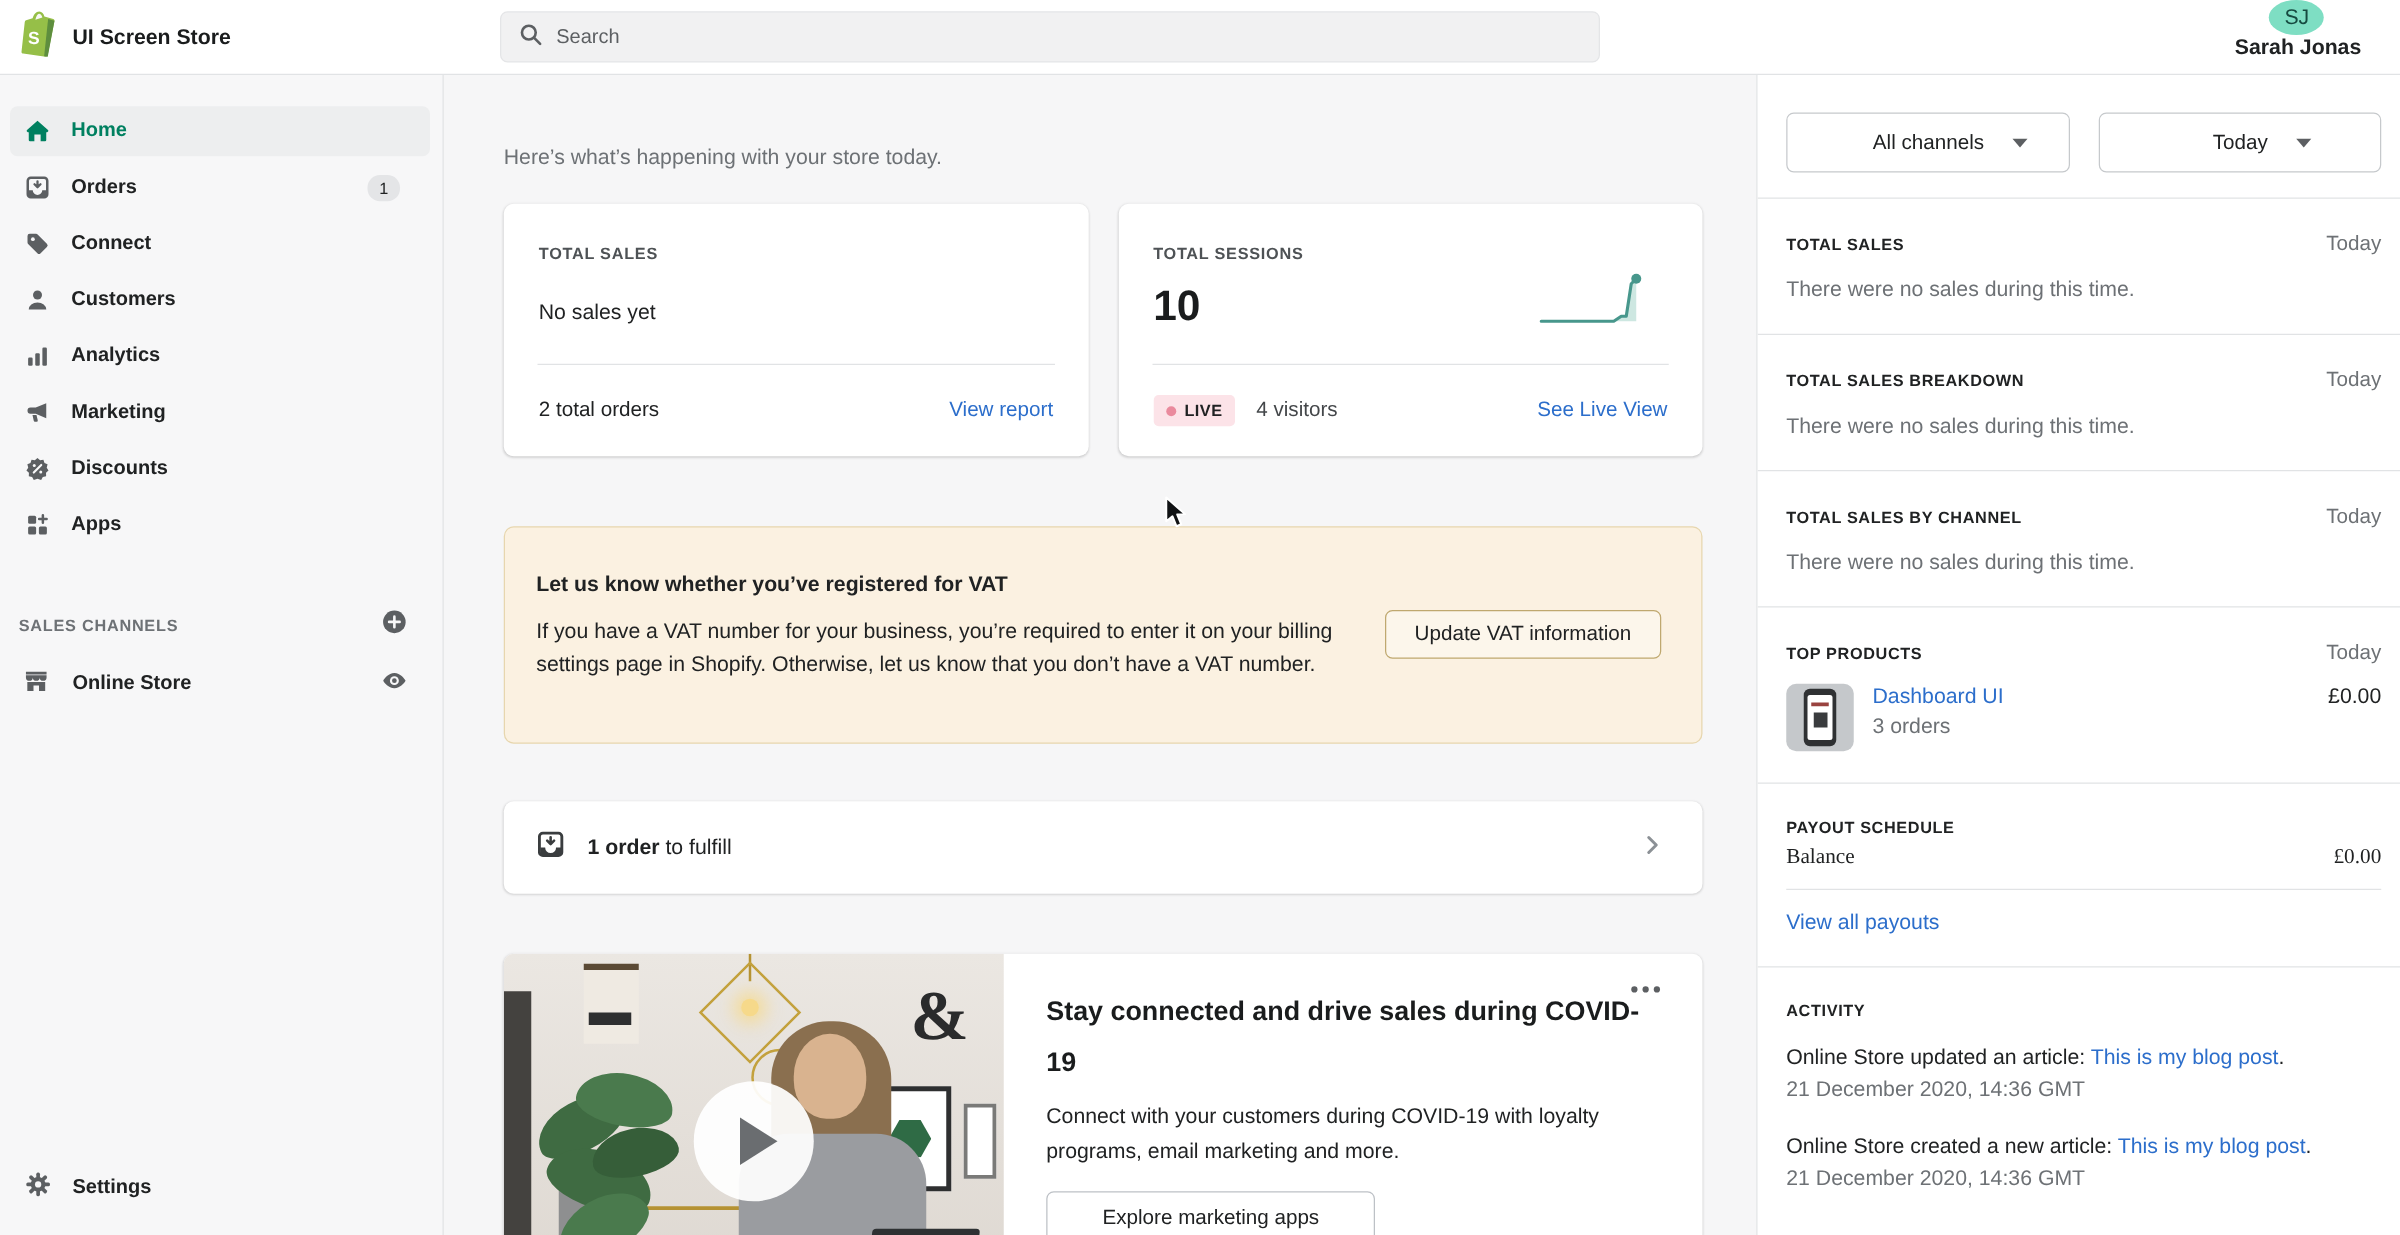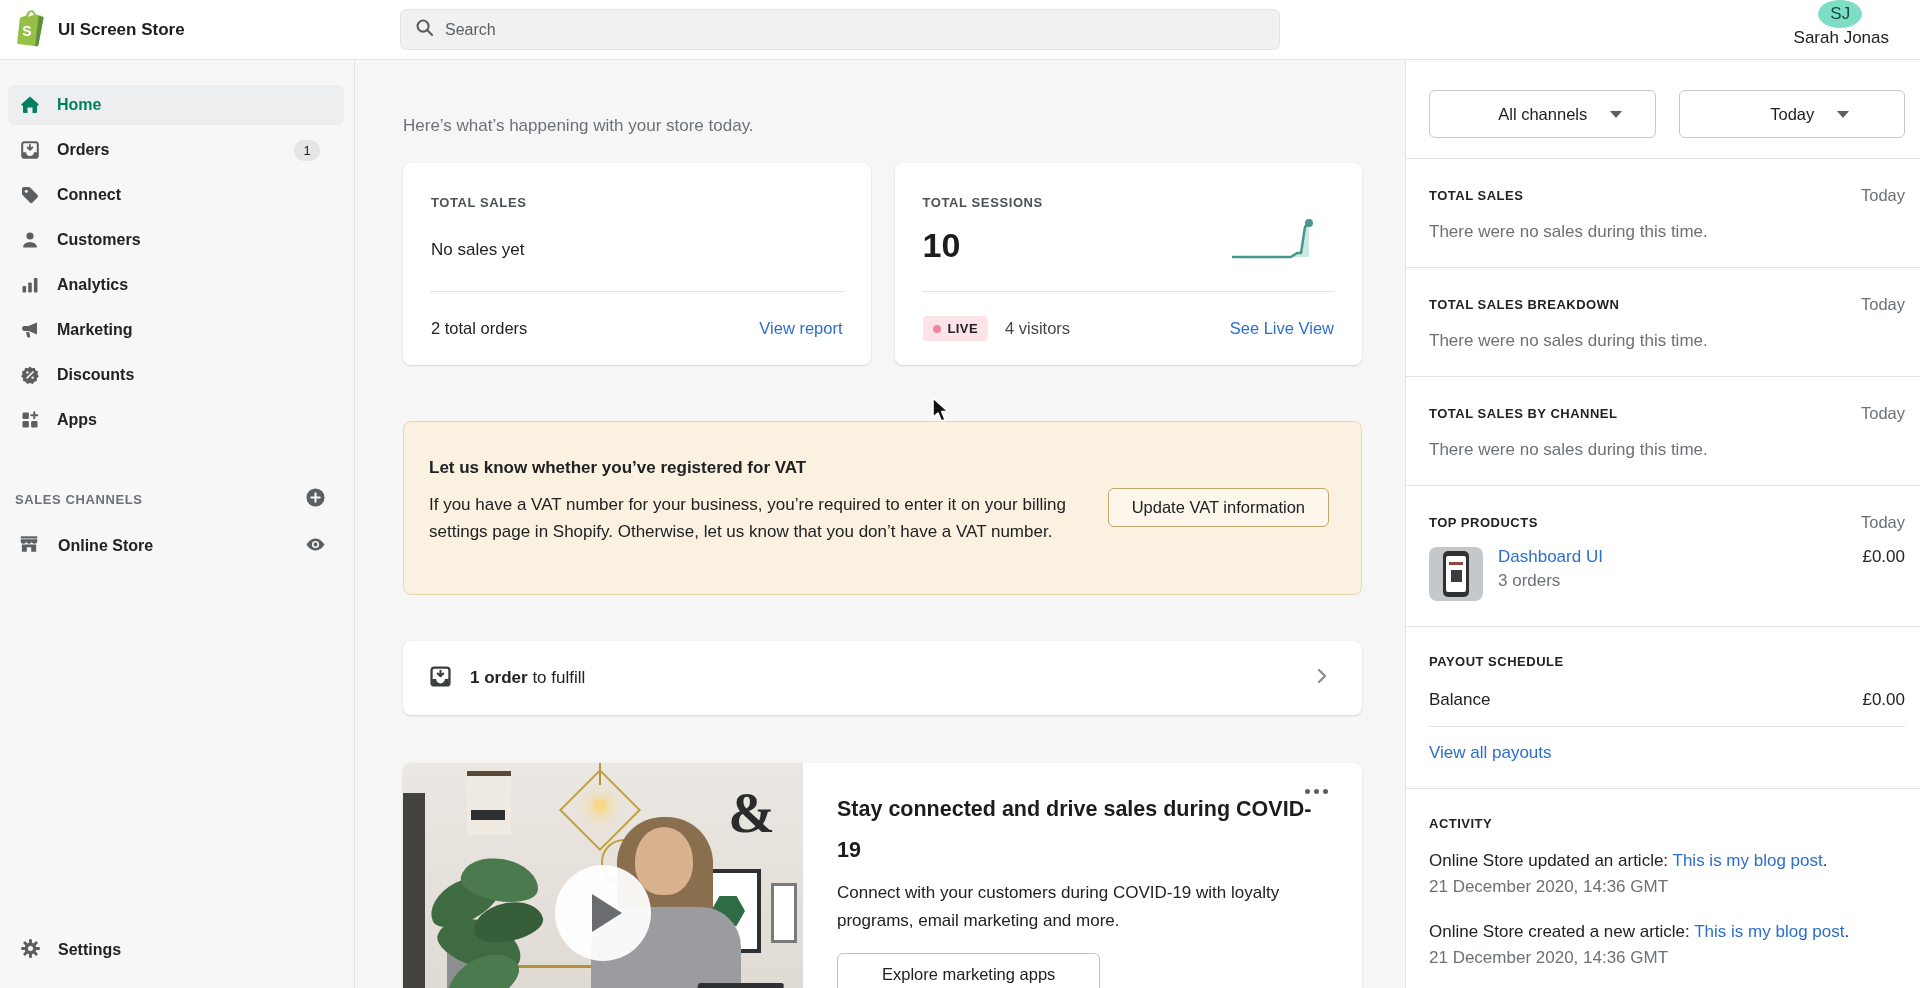--- a/index.html
+++ b/index.html
@@ -30,21 +30,21 @@
     border:none; outline:none; background:transparent; margin-left:11px;
     font-family:inherit; font-size:16px; color:#5C5F62; width:100%;
   }
   .search-input::placeholder { color:#5C5F62; opacity:1; }
   .user-area { position:absolute; right:31px; top:0; height:48px; display:flex; align-items:center;flex-direction:column; }
   .avatar {
     width:44px; height:44px; border-radius:50%; background:#7EDEC3;
     color:#164A40; font-size:17px; font-weight:500;
     display:flex; align-items:center; justify-content:center;
   }
-  .user-name { font-size:17px; margin-left:2px; color:#202223; }
+  .user-name { font-size:17px; margin-left:2px; color:#202223;font-weight:bold; }
 
   
   .layout { position:absolute; top:60px; left:0; right:0; bottom:0; display:flex; }
 
   
   .sidebar {
     width:355px; background:#F7F7F8; border-right:1px solid #E2E3E5;
     display:flex; flex-direction:column; flex:0 0 auto;
   }
   .nav { padding:25px 10px 0 8px; }
@@ -190,21 +190,21 @@
     display:flex; align-items:center; justify-content:center;
   }
   .p-phone { width:26px; height:46px; background:#2F3133; border-radius:5px; display:flex; align-items:center; justify-content:center; }
   .p-screen { width:20px; height:36px; background:#fff; border-radius:2px; position:relative; }
   .p-screen::before { content:""; position:absolute; left:3px; top:6px; width:14px; height:3px; background:#99433F; }
   .p-screen::after { content:""; position:absolute; left:5px; top:14px; width:11px; height:12px; background:#3A3C3E; }
   .product-info { margin-left:15px; flex:1; }
   .product-name { font-size:17px; display:block; }
   .product-orders { margin-top:4px; font-size:17px; color:#6D7175; }
   .amount { font-size:17px; color:#202223; }
-  .balance-row { margin-top:21px; display:flex; justify-content:space-between; font-size:17px; color:#202223; }
+  .balance-row { margin-top:6px; display:flex; justify-content:space-between; font-size:17px; color:#202223;font-family:Liberation Serif, serif; }
   .inner-divider { margin-top:16px; border-top:1px solid #E1E3E5; }
   .rp-link { display:inline-block; margin-top:16px; font-size:17px; color:#2C6ECB; cursor:pointer; }
   .act-entry { margin-top:16px; }
   .act-entry + .act-entry { margin-top:21px; }
   .act-line { font-size:17px; line-height:28px; color:#202223; padding-right:6px; }
   .act-line a { color:#2C6ECB; }
   .act-time { margin-top:2px; font-size:17px; color:#6D7175; }
 
   
   .cursor { position:absolute; left:930px; top:396px; z-index:50; pointer-events:none; }

